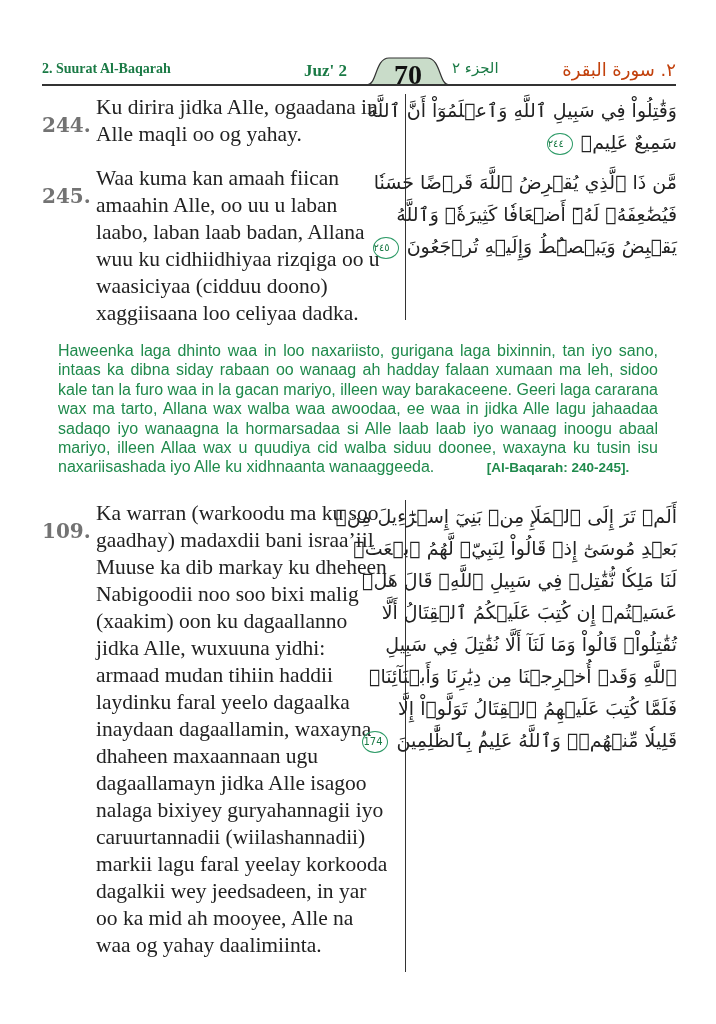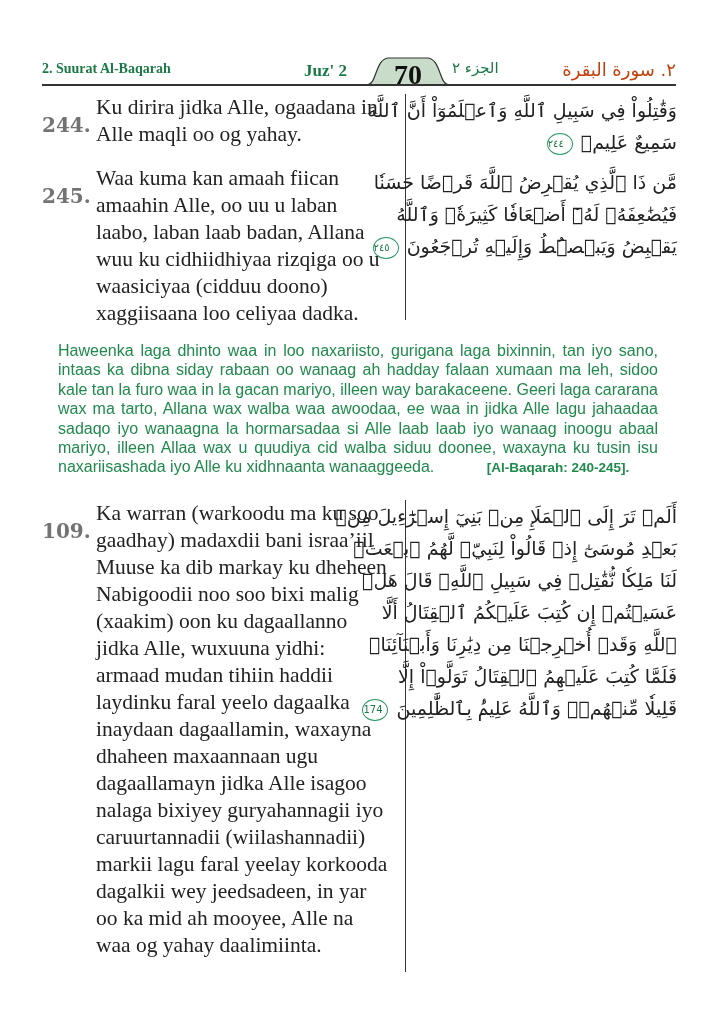--- a/index.html
+++ b/index.html
@@ -76,17 +76,18 @@
       <span class="num">109.</span>
       <span>Ka warran (warkoodu ma ku soo gaadhay) madaxdii bani israa’iil Muuse ka dib markay ku dheheen Nabigoodii noo soo bixi malig (xaakim) oon ku dagaallanno jidka Alle, wuxuuna yidhi: armaad mudan tihiin haddii laydinku faral yeelo dagaalka inaydaan dagaallamin, waxayna dhaheen maxaannaan ugu dagaallamayn jidka Alle isagoo nalaga bixiyey guryahannagii iyo caruurtannadii (wiilashannadii) markii lagu faral yeelay korkooda dagalkii wey jeedsadeen, in yar oo ka mid ah mooyee, Alle na waa og yahay daalimiinta.</span>
     </div>
   </div>
   <div class="divider" style="height:472px;"></div>
   <div class="col-right">
     <div class="ar">أَلَمۡ تَرَ إِلَى ٱلۡمَلَإِ مِنۢ بَنِيٓ إِسۡرَٰٓءِيلَ مِنۢ</div>
     <div class="ar">بَعۡدِ مُوسَىٰٓ إِذۡ قَالُواْ لِنَبِيّٖ لَّهُمُ ٱبۡعَثۡ</div>
     <div class="ar">لَنَا مَلِكٗا نُّقَٰتِلۡ فِي سَبِيلِ ٱللَّهِۖ قَالَ هَلۡ</div>
     <div class="ar">عَسَيۡتُمۡ إِن كُتِبَ عَلَيۡكُمُ ٱلۡقِتَالُ أَلَّا</div>
+    <div class="ar">تُقَٰتِلُواْۖ قَالُواْ وَمَا لَنَآ أَلَّا نُقَٰتِلَ فِي سَبِيلِ</div>
     <div class="ar">ٱللَّهِ وَقَدۡ أُخۡرِجۡنَا مِن دِيَٰرِنَا وَأَبۡنَآئِنَاۖ</div>
     <div class="ar">فَلَمَّا كُتِبَ عَلَيۡهِمُ ٱلۡقِتَالُ تَوَلَّوۡاْ إِلَّا</div>
     <div class="ar"><span>قَلِيلٗا مِّنۡهُمۡۚ وَٱللَّهُ عَلِيمُۢ بِٱلظَّٰلِمِينَ</span> <span class="ayah-mark">174</span></div>
   </div>
 </div>
 
 </body></html>

